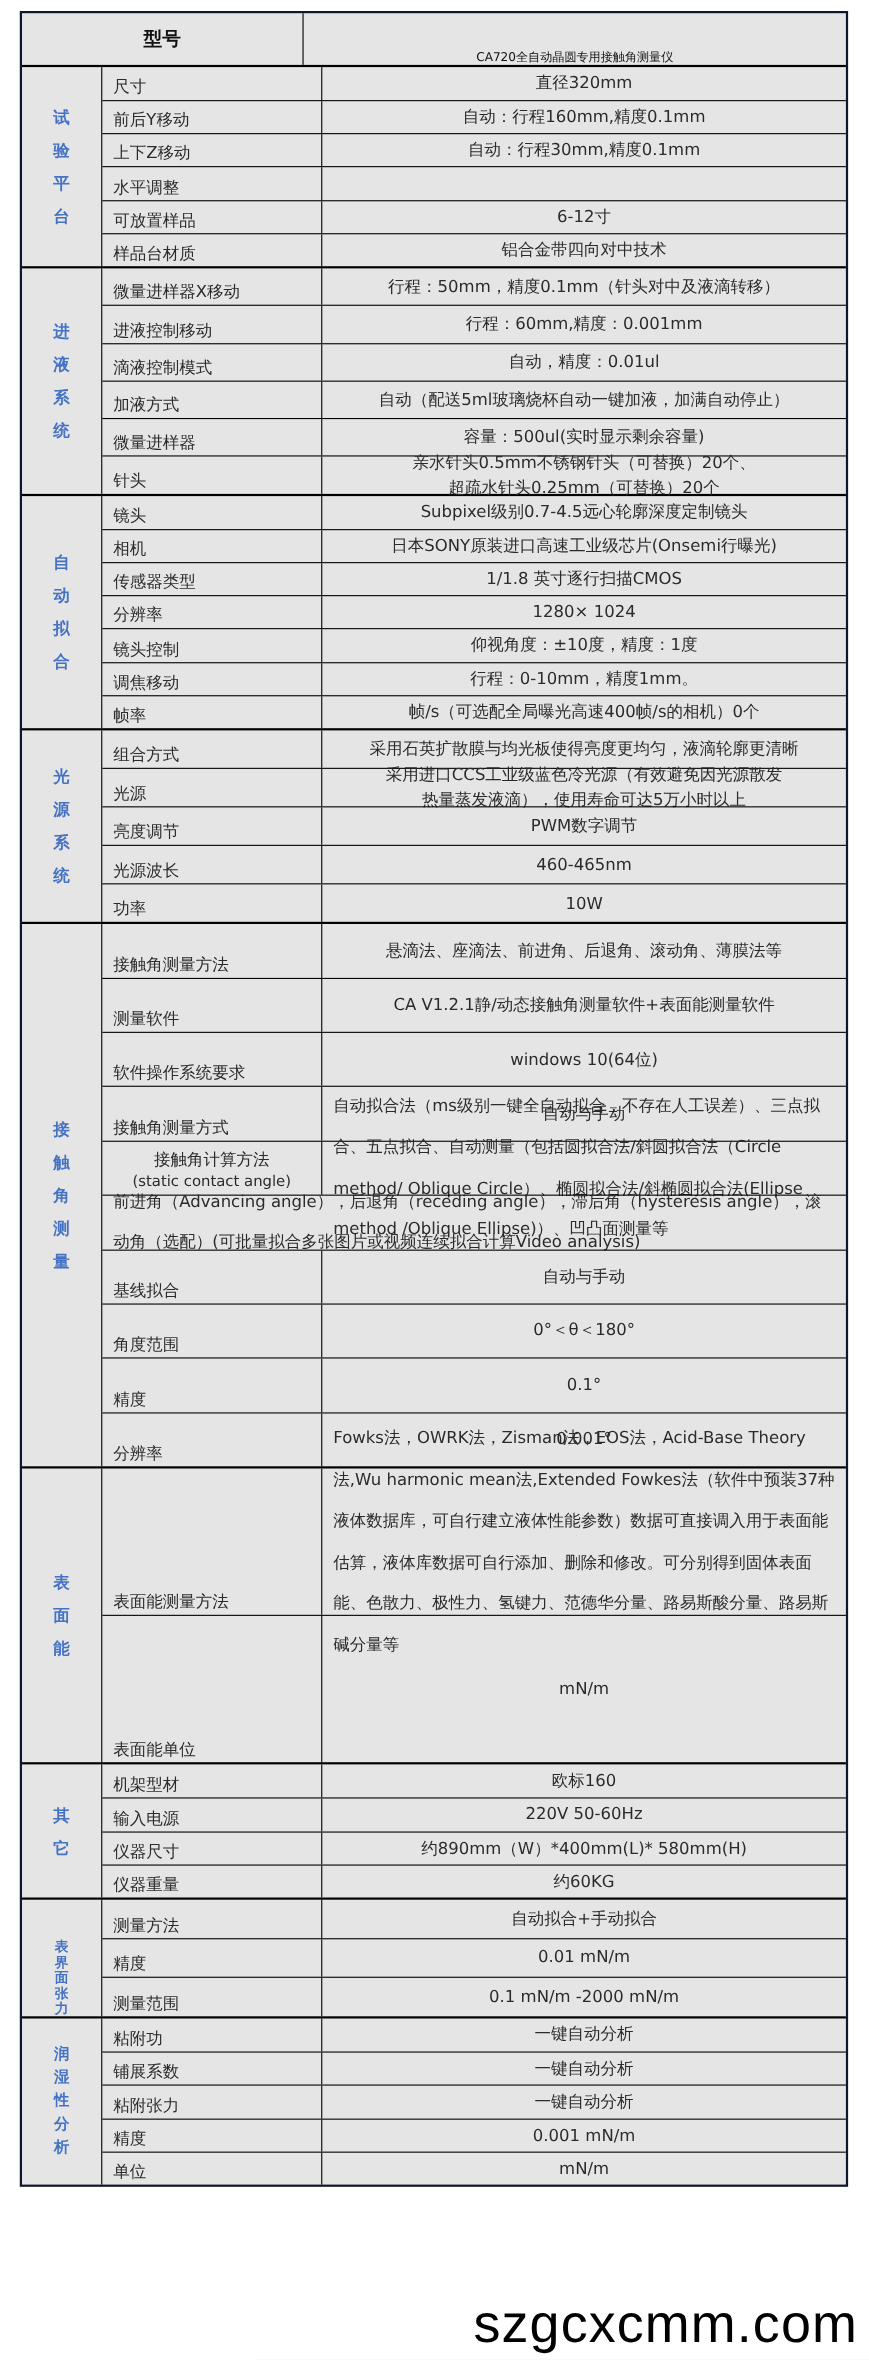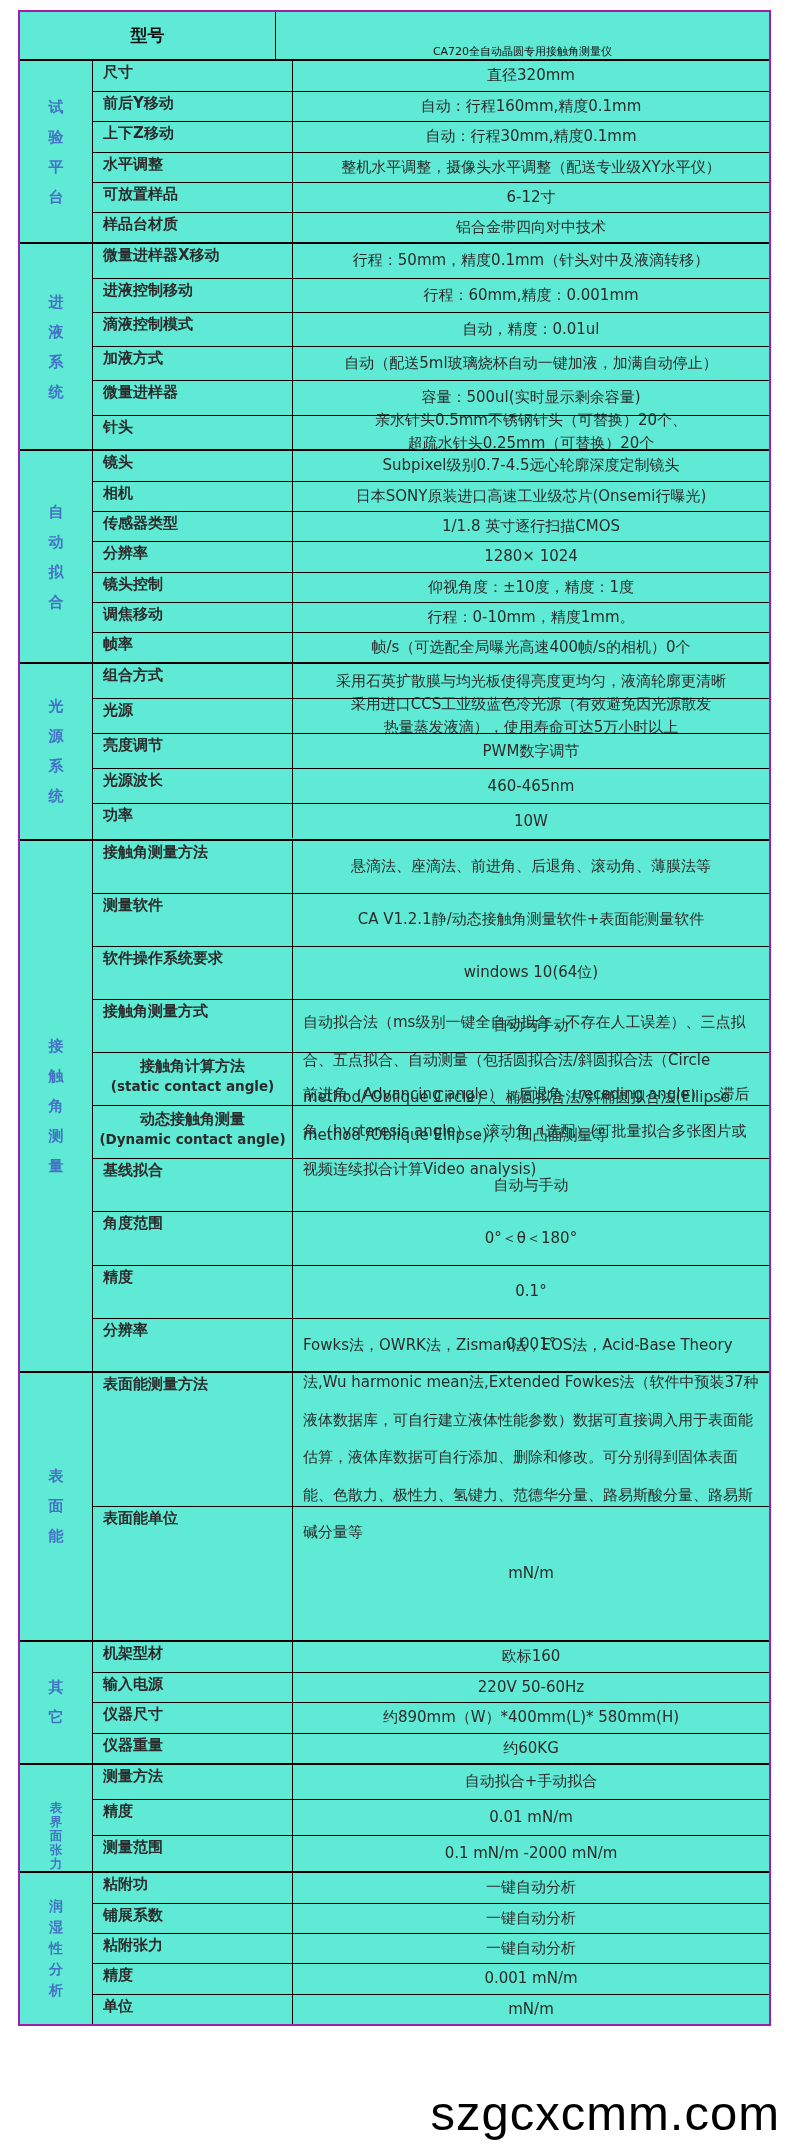--- a/index.html
+++ b/index.html
@@ -6,21 +6,21 @@
   html, body { background: #ffffff; }
   body {
     width: 790px; height: 2145px;
     position: relative; overflow: hidden;
     font-family: "DejaVu Sans", "Liberation Sans", sans-serif;
     color: #262626;
   }
   .page { position: relative; width: 790px; height: 2145px; }
   .spec-table {
     position: absolute; left: 18px; top: 10px; width: 753px;
-    border: 2px solid #a21caf; background: #5eead4;
+    border: 2px solid #0f172a; background: #e5e5e5;
   }
   
   .header-row { display: flex; min-height: 36px; }
   .h-model {
     width: 256px; border-right: 1px solid #000;
     display: flex; align-items: center; justify-content: center;
     font-weight: bold; font-size: 17px; color: #111;
   }
   .h-value {
     flex: 1; display: flex; align-items: center; justify-content: center;
@@ -37,22 +37,22 @@
     font-size: 15px; font-weight: bold; line-height: 2.0;
     color: #4472C4;
   }
   .sec-7 .cat-text { font-size: 12.5px; line-height: 1.12; font-weight: bold; margin-top: 36px; }
   .sec-8 .cat-text { font-size: 14px; line-height: 1.5; }
   .rows { flex: 1; display: flex; flex-direction: column; }
   .row { display: flex; flex: 1; min-height: 30px; }
   .row + .row { border-top: 1px solid #000; }
   .param {
     width: 200px; border-right: 1px solid #000;
-    display: flex; flex-direction: column; justify-content: flex-start;
-    padding: 2px 6px 2px 10px; font-size: 15px; color: #2b2b2b; font-weight: bold;
+    display: flex; flex-direction: column; justify-content: flex-end;
+    padding: 2px 6px 2px 10px; font-size: 15px; color: #2b2b2b;
   }
   .param.has-sub { text-align: center; padding: 4px 2px; }
   .param-sub { font-size: 13.5px; margin-top: 2px; color: #2b2b2b; }
   .value {
     flex: 1; display: flex; align-items: center; justify-content: center;
     text-align: center; font-size: 15px; padding: 3px 10px;
     white-space: pre-line; color: #2b2b2b; line-height: 1.55;
   }
   .value.long {
     justify-content: flex-start; text-align: left;
@@ -96,21 +96,20 @@
             <div class="row">
               <div class="param">
                 <div>上下Z移动</div>
               </div>
               <div class="value">自动：行程30mm,精度0.1mm</div>
             </div>
             <div class="row">
               <div class="param">
                 <div>水平调整</div>
               </div>
-              <div class="value">整机水平调整，摄像头水平调整（配送专业级XY水平仪）</div>
             </div>
             <div class="row">
               <div class="param">
                 <div>可放置样品</div>
               </div>
               <div class="value">6-12寸</div>
             </div>
             <div class="row">
               <div class="param">
                 <div>样品台材质</div>
@@ -280,24 +279,20 @@
               <div class="value">自动与手动</div>
             </div>
             <div class="row">
               <div class="param has-sub">
                 <div>接触角计算方法</div>
                 <div class="param-sub">(static contact angle)</div>
               </div>
               <div class="value long">自动拟合法（ms级别一键全自动拟合，不存在人工误差）、三点拟合、五点拟合、自动测量（包括圆拟合法/斜圆拟合法（Circle method/ Oblique Circle）、椭圆拟合法/斜椭圆拟合法(Ellipse method /Oblique Ellipse)）、凹凸面测量等</div>
             </div>
             <div class="row">
-              <div class="param has-sub">
-                <div>动态接触角测量</div>
-                <div class="param-sub">(Dynamic contact angle)</div>
-              </div>
               <div class="value long">前进角（Advancing angle），后退角（receding angle），滞后角（hysteresis angle），滚动角（选配）(可批量拟合多张图片或视频连续拟合计算Video analysis)</div>
             </div>
             <div class="row">
               <div class="param">
                 <div>基线拟合</div>
               </div>
               <div class="value">自动与手动</div>
             </div>
             <div class="row">
               <div class="param">

